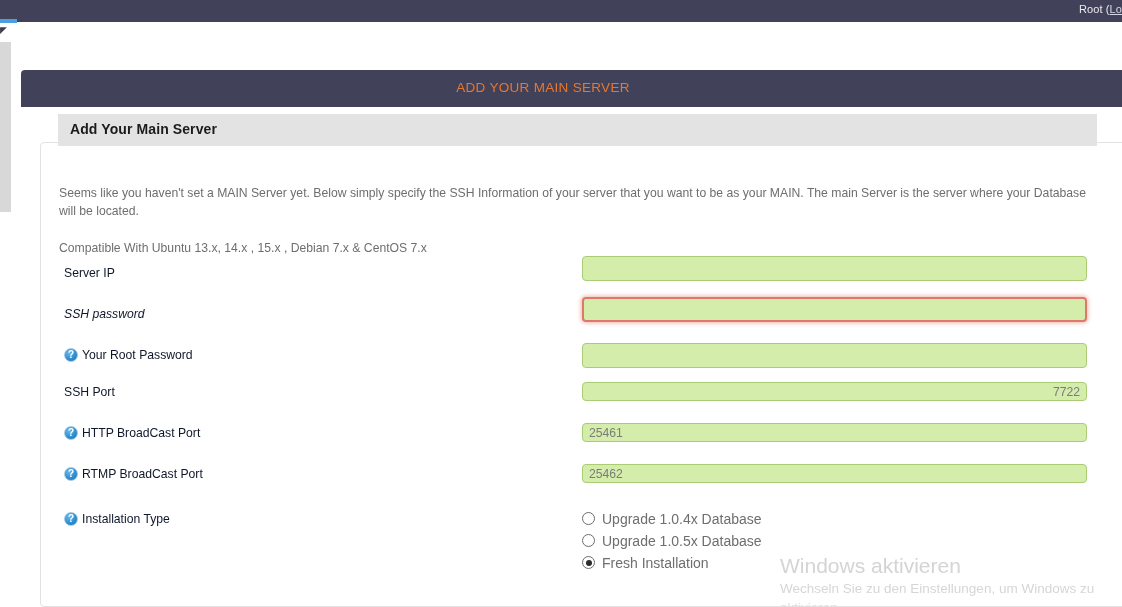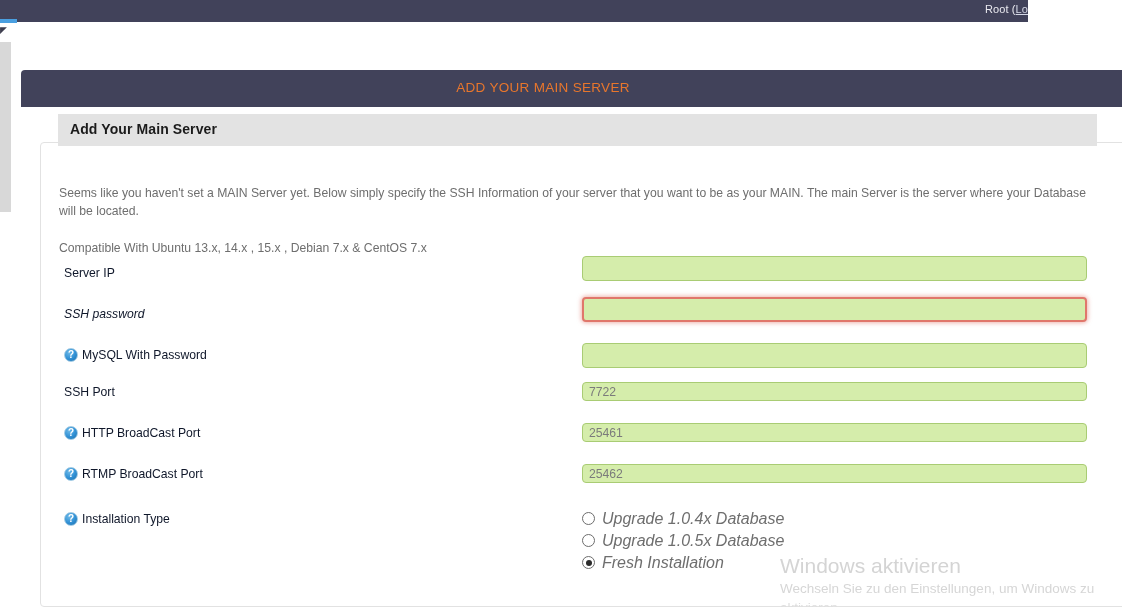--- a/index.html
+++ b/index.html
@@ -13,21 +13,21 @@
     position: relative;
     overflow: hidden;
     font-family: "Liberation Sans", sans-serif;
     -webkit-font-smoothing: antialiased;
   }
 
   
   .topbar {
     position: absolute;
     left: 0; top: 0;
-    width: 1028px;
+    width: 1122px;
     height: 22px;
     background: #41425a;
     box-sizing: border-box;
   }
   .topbar-accent {
     position: absolute;
     left: 0; top: 19px;
     width: 17px;
     height: 4px;
     background: #4a9fe0;
@@ -212,25 +212,24 @@
   .radio-group {
     position: absolute;
     left: 582px;
     top: 508px;
     width: 400px;
   }
   .radio-item {
     display: block;
     position: relative;
     height: 22px;
-    font-size: 16px;
+    font-size: 14px;
     color: #6e6e6e;
     line-height: 22px;
     padding-left: 20px;
-    font-style: italic;
   }
   .radio-mark {
     position: absolute;
     left: 0;
     top: 4px;
     width: 13px;
     height: 13px;
     border-radius: 50%;
     border: 1px solid #6d6d6d;
     background: #ffffff;
@@ -312,29 +311,29 @@
     </div>
     <div class="form-row">
       <div class="flabel" style="top: 307px; font-style: italic;">
         <span>SSH password</span>
       </div>
       <input type="text" class="finput tall error" value="" placeholder="" style="top: 297px;">
     </div>
     <div class="form-row">
       <div class="flabel has-icon" style="top: 348px;">
         <span class="helpicon"></span>
-        <span>MySQL With Password</span>
+        <span>Your Root Password</span>
       </div>
       <input type="text" class="finput tall" value="" placeholder="" style="top: 343px;">
     </div>
     <div class="form-row">
       <div class="flabel" style="top: 385px;">
         <span>SSH Port</span>
       </div>
-      <input type="text" class="finput short" value="7722" placeholder="" style="top: 382px;">
+      <input type="text" class="finput short" value="7722" placeholder="" style="top: 382px; text-align: right;">
     </div>
     <div class="form-row">
       <div class="flabel has-icon" style="top: 426px;">
         <span class="helpicon"></span>
         <span>HTTP BroadCast Port</span>
       </div>
       <input type="text" class="finput short" value="25461" placeholder="" style="top: 423px;">
     </div>
     <div class="form-row">
       <div class="flabel has-icon" style="top: 467px;">

